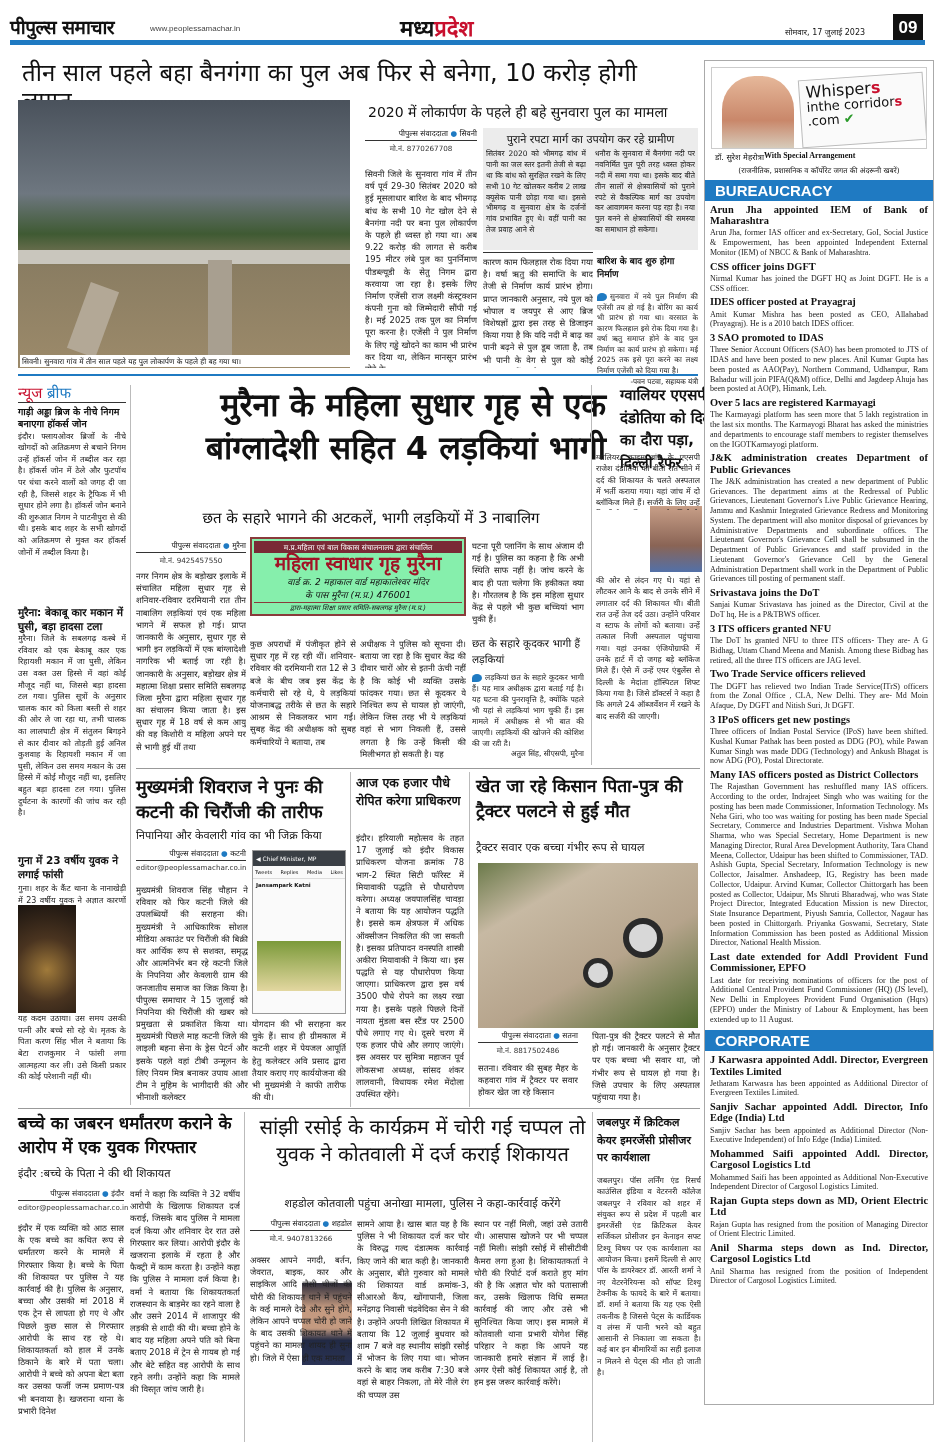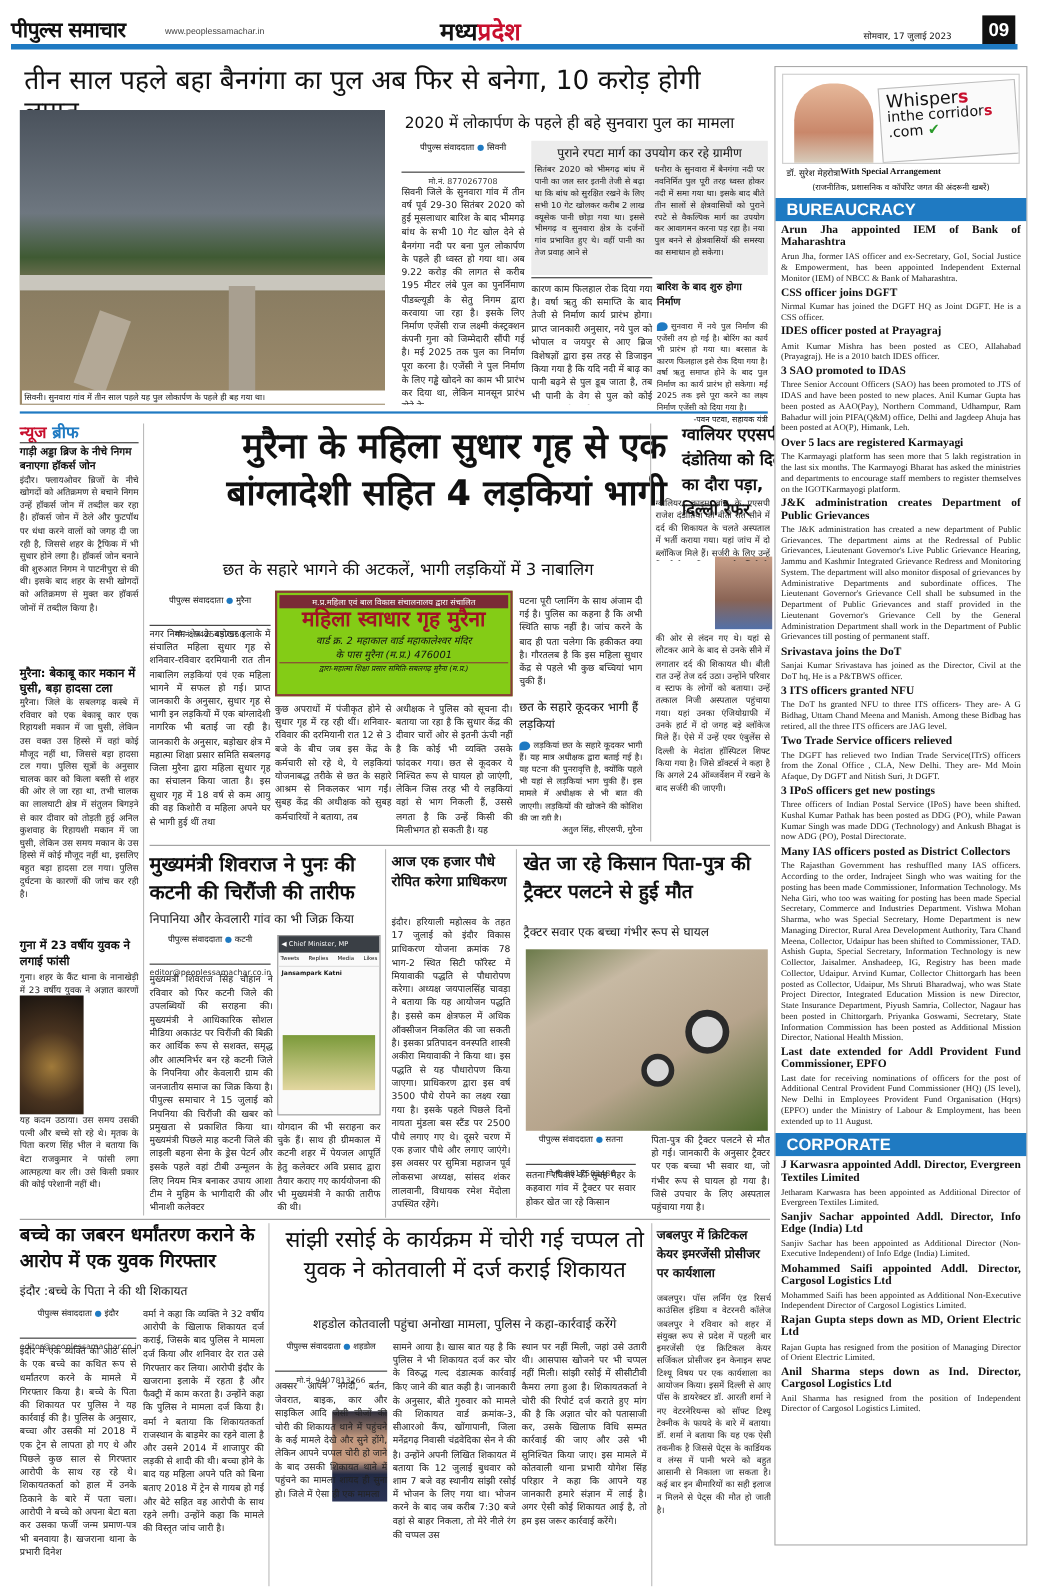--- a/index.html
+++ b/index.html
@@ -7,21 +7,21 @@
 .abs{position:absolute}
 .logo{left:10px;top:14px;font-size:19px;font-weight:bold;color:#111;letter-spacing:-0.5px}
 .logo-url{left:150px;top:24px;font-size:8px;color:#444;font-family:"Liberation Sans",sans-serif}
 .section{left:400px;top:12px;font-size:22px;font-weight:bold;color:#111}
 .section span{color:#c8102e}
 .date{left:785px;top:26px;font-size:8px;color:#111}
 .pagenum{left:893px;top:14px;width:30px;height:28px;background:#111;color:#fff;font-size:17px;font-weight:bold;text-align:center;line-height:28px;font-family:"Liberation Sans",sans-serif}
 .rule-blue{left:10px;top:40px;width:915px;height:5px;background:#1f7ac2}
 .h1{font-family:"DejaVu Sans",sans-serif;color:#111;line-height:1.15}
 .body{font-size:8.4px;line-height:1.45;color:#222;text-align:justify;overflow:hidden}
-.byline{font-size:7.6px;text-align:center;border-bottom:1px solid #333;padding-bottom:18px}
+.byline{font-size:7.6px;text-align:right;border-bottom:1px solid #333;padding-bottom:2px}
 .byline .dot{color:#1f7ac2}
 .mob{font-size:7.2px;text-align:center;color:#333;padding-top:2px}
 .photo{background:#777;overflow:hidden}
 .caption{font-size:7.4px;color:#111}
 .box-gray{background:#ececec}
 .sidebar{left:704px;top:60px;width:230px;height:1345px;border:1px solid #aaa;background:#fff}
 .sidebar .band{background:#1f7ac2;color:#fff;font-family:"Liberation Sans",sans-serif;font-weight:bold;font-size:15px;padding:2px 10px;margin:4px 0 2px 0}
 .sb-item{padding:0 5px}
 .sb-title{font-family:"Liberation Serif",serif;font-weight:bold;font-size:10.4px;line-height:1.08;text-align:justify;margin-top:3px}
 .sb-text{font-family:"Liberation Serif",serif;font-size:8px;line-height:1.22;text-align:justify;color:#222;margin-top:2px}
@@ -59,21 +59,21 @@
 </div>
 <div class="abs" style="left:483px;top:252px;width:110px;height:1px;background:#333"></div>
 <div class="abs body" style="left:483px;top:256px;width:110px;height:112px">कारण काम फिलहाल रोक दिया गया है। वर्षा ऋतु की समाप्ति के बाद तेजी से निर्माण कार्य प्रारंभ होगा। प्राप्त जानकारी अनुसार, नये पुल को भोपाल व जयपुर से आए ब्रिज विशेषज्ञों द्वारा इस तरह से डिजाइन किया गया है कि यदि नदी में बाढ़ का पानी बढ़ने से पुल डूब जाता है, तब भी पानी के वेग से पुल को कोई नुकसान नहीं पहुंचेगा।</div>
 <div class="abs" style="left:597px;top:254px;width:101px">
   <div style="font-size:9px;font-weight:bold;margin-bottom:12px">बारिश के बाद शुरु होगा निर्माण</div>
   <div class="body" style="font-size:7.3px;height:84px"><span class="ico-bubble"></span><span>सुनवारा में नये पुल निर्माण की एजेंसी तय हो गई है। बोरिंग का कार्य भी प्रारंभ हो गया था। बरसात के कारण फिलहाल इसे रोक दिया गया है। वर्षा ऋतु समाप्त होने के बाद पुल निर्माण का कार्य प्रारंभ हो सकेगा। मई 2025 तक इसे पूरा करने का लक्ष्य निर्माण एजेंसी को दिया गया है।</span></div>
   <div style="font-size:7.2px;text-align:right">-पवन पटवा, सहायक यंत्री</div>
 </div>
 <div class="abs" style="left:18px;top:374px;width:680px;height:1.5px;background:#1f7ac2"></div>
 
-<div class="abs" style="left:18px;top:382px;font-size:15px;font-weight:bold"><span style="color:#c8102e">न्यूज</span> <span style="color:#1f7ac2">ब्रीफ</span></div>
+<div class="abs" style="left:18px;top:382px;font-size:15px;font-weight:normal"><span style="color:#c8102e">न्यूज</span> <span style="color:#1f7ac2">ब्रीफ</span></div>
 <div class="abs" style="left:18px;top:402px;width:108px;height:1px;background:#333"></div>
 <div class="abs" style="left:18px;top:406px;width:108px">
   <div style="font-size:9.5px;font-weight:bold;line-height:1.3">गाड़ी अड्डा ब्रिज के नीचे निगम बनाएगा हॉकर्स जोन</div>
   <div class="body" style="height:158px;font-size:8px">इंदौर। फ्लायओवर ब्रिजों के नीचे खोगदों को अतिक्रमण से बचाने निगम उन्हें हॉकर्स जोन में तब्दील कर रहा है। हॉकर्स जोन में ठेले और फुटपॉथ पर धंधा करने वालों को जगह दी जा रही है, जिससे शहर के ट्रैफिक में भी सुधार होने लगा है। हॉकर्स जोन बनाने की शुरुआत निगम ने पाटनीपुरा से की थी। इसके बाद शहर के सभी खोगदों को अतिक्रमण से मुक्त कर हॉकर्स जोनों में तब्दील किया है।</div>
 </div>
 <div class="abs" style="left:18px;top:606px;width:108px">
   <div style="font-size:10.5px;font-weight:bold;line-height:1.3;color:#111">मुरैना: बेकाबू कार मकान में घुसी, बड़ा हादसा टला</div>
   <div class="body" style="height:205px;font-size:8px">मुरैना। जिले के सबलगढ़ कस्बे में रविवार को एक बेकाबू कार एक रिहायशी मकान में जा घुसी, लेकिन उस वक्त उस हिस्से में वहां कोई मौजूद नहीं था, जिससे बड़ा हादसा टल गया। पुलिस सूत्रों के अनुसार चालक कार को किला बस्ती से शहर की ओर ले जा रहा था, तभी चालक का लालघाटी क्षेत्र में संतुलन बिगड़ने से कार दीवार को तोड़ती हुई अनिल कुशवाह के रिहायशी मकान में जा घुसी, लेकिन उस समय मकान के उस हिस्से में कोई मौजूद नहीं था, इसलिए बहुत बड़ा हादसा टल गया। पुलिस दुर्घटना के कारणों की जांच कर रही है।</div>
 </div>
 <div class="abs" style="left:18px;top:854px;width:108px">
@@ -91,21 +91,21 @@
 <div class="abs h1" style="left:136px;top:384px;width:470px;font-size:32px;font-weight:bold;text-align:right;line-height:1.35">
     <div>मुरैना के महिला सुधार गृह से एक</div>
     <div>बांग्लादेशी सहित 4 लड़कियां भागी</div>
   </div>
 <div class="abs h1" style="left:136px;top:510px;width:470px;font-size:15px;text-align:center">छत के सहारे भागने की अटकलें, भागी लड़कियों में 3 नाबालिग</div>
 <div class="abs" style="left:136px;top:540px;width:110px">
   <div class="byline"><span>पीपुल्स संवाददाता</span> <span class="dot">●</span> <span>मुरैना</span></div>
   <div class="mob">मो.नं. 9425457550</div>
 </div>
 <div class="abs body" style="left:136px;top:570px;width:110px;height:192px">नगर निगम क्षेत्र के बड़ोखर इलाके में संचालित महिला सुधार गृह से शनिवार-रविवार दरमियानी रात तीन नाबालिग लड़कियां एवं एक महिला भागने में सफल हो गई। प्राप्त जानकारी के अनुसार, सुधार गृह से भागी इन लड़कियों में एक बांग्लादेशी नागरिक भी बताई जा रही है। जानकारी के अनुसार, बड़ोखर क्षेत्र में महात्मा शिक्षा प्रसार समिति सबलगढ़ जिला मुरैना द्वारा महिला सुधार गृह का संचालन किया जाता है। इस सुधार गृह में 18 वर्ष से कम आयु की वह किशोरी व महिला अपने घर से भागी हुई थीं तथा</div>
-<div class="abs" style="left:250px;top:537px;width:216px;height:96px;background:#84cc16;border:2px solid #8a3b3b;text-align:center;padding:2px;overflow:hidden">
+<div class="abs" style="left:250px;top:537px;width:216px;height:79px;background:#86efac;border:2px solid #8a3b3b;text-align:center;padding:2px;overflow:hidden">
   <div style="background:#7a2a36;color:#fff;font-size:7.4px;padding:1px 0">म.प्र.महिला एवं बाल विकास संचालनालय द्वारा संचालित</div>
   <div style="color:#a11226;font-size:19px;font-weight:bold;line-height:1.15">महिला स्वाधार गृह मुरैना</div>
   <div style="font-size:9px;font-style:italic">वार्ड क्र. 2 महाकाल वार्ड महाकालेश्वर मंदिर</div>
   <div style="font-size:9px;font-style:italic">के पास मुरैना (म.प्र.) 476001</div>
   <div style="font-size:6.8px;font-style:italic;border-top:1px solid #8a3b3b;margin-top:1px">द्वारा-महात्मा शिक्षा प्रसार समिति-सबलगढ़ मुरैना (म.प्र.)</div>
 </div>
 <div class="abs body" style="left:250px;top:638px;width:106px;height:124px">कुछ अपराधों में पंजीकृत होने से सुधार गृह में रह रही थीं। शनिवार-रविवार की दरमियानी रात 12 से 3 बजे के बीच जब इस केंद्र के कर्मचारी सो रहे थे, ये लड़कियां योजनाबद्ध तरीके से छत के सहारे आश्रम से निकलकर भाग गईं। सुबह केंद्र की अधीक्षक को सुबह कर्मचारियों ने बताया, तब</div>
 <div class="abs body" style="left:360px;top:638px;width:106px;height:124px">अधीक्षक ने पुलिस को सूचना दी। बताया जा रहा है कि सुधार केंद्र की दीवार चारों ओर से इतनी ऊंची नहीं है कि कोई भी व्यक्ति उसके फांदकर गया। छत से कूदकर ये निश्चित रूप से घायल हो जाएंगी, लेकिन जिस तरह भी ये लड़कियां वहां से भाग निकली हैं, उससे लगता है कि उन्हें किसी की मिलीभगत हो सकती है। यह</div>
 <div class="abs body" style="left:472px;top:540px;width:112px;height:90px">घटना पूरी प्लानिंग के साथ अंजाम दी गई है। पुलिस का कहना है कि अभी स्थिति साफ नहीं है। जांच करने के बाद ही पता चलेगा कि हकीकत क्या है। गौरतलब है कि इस महिला सुधार केंद्र से पहले भी कुछ बच्चियां भाग चुकी हैं।</div>
 <div class="abs" style="left:472px;top:636px;width:112px;font-size:10.5px;line-height:1.5">छत के सहारे कूदकर भागी हैं लड़कियां</div>

